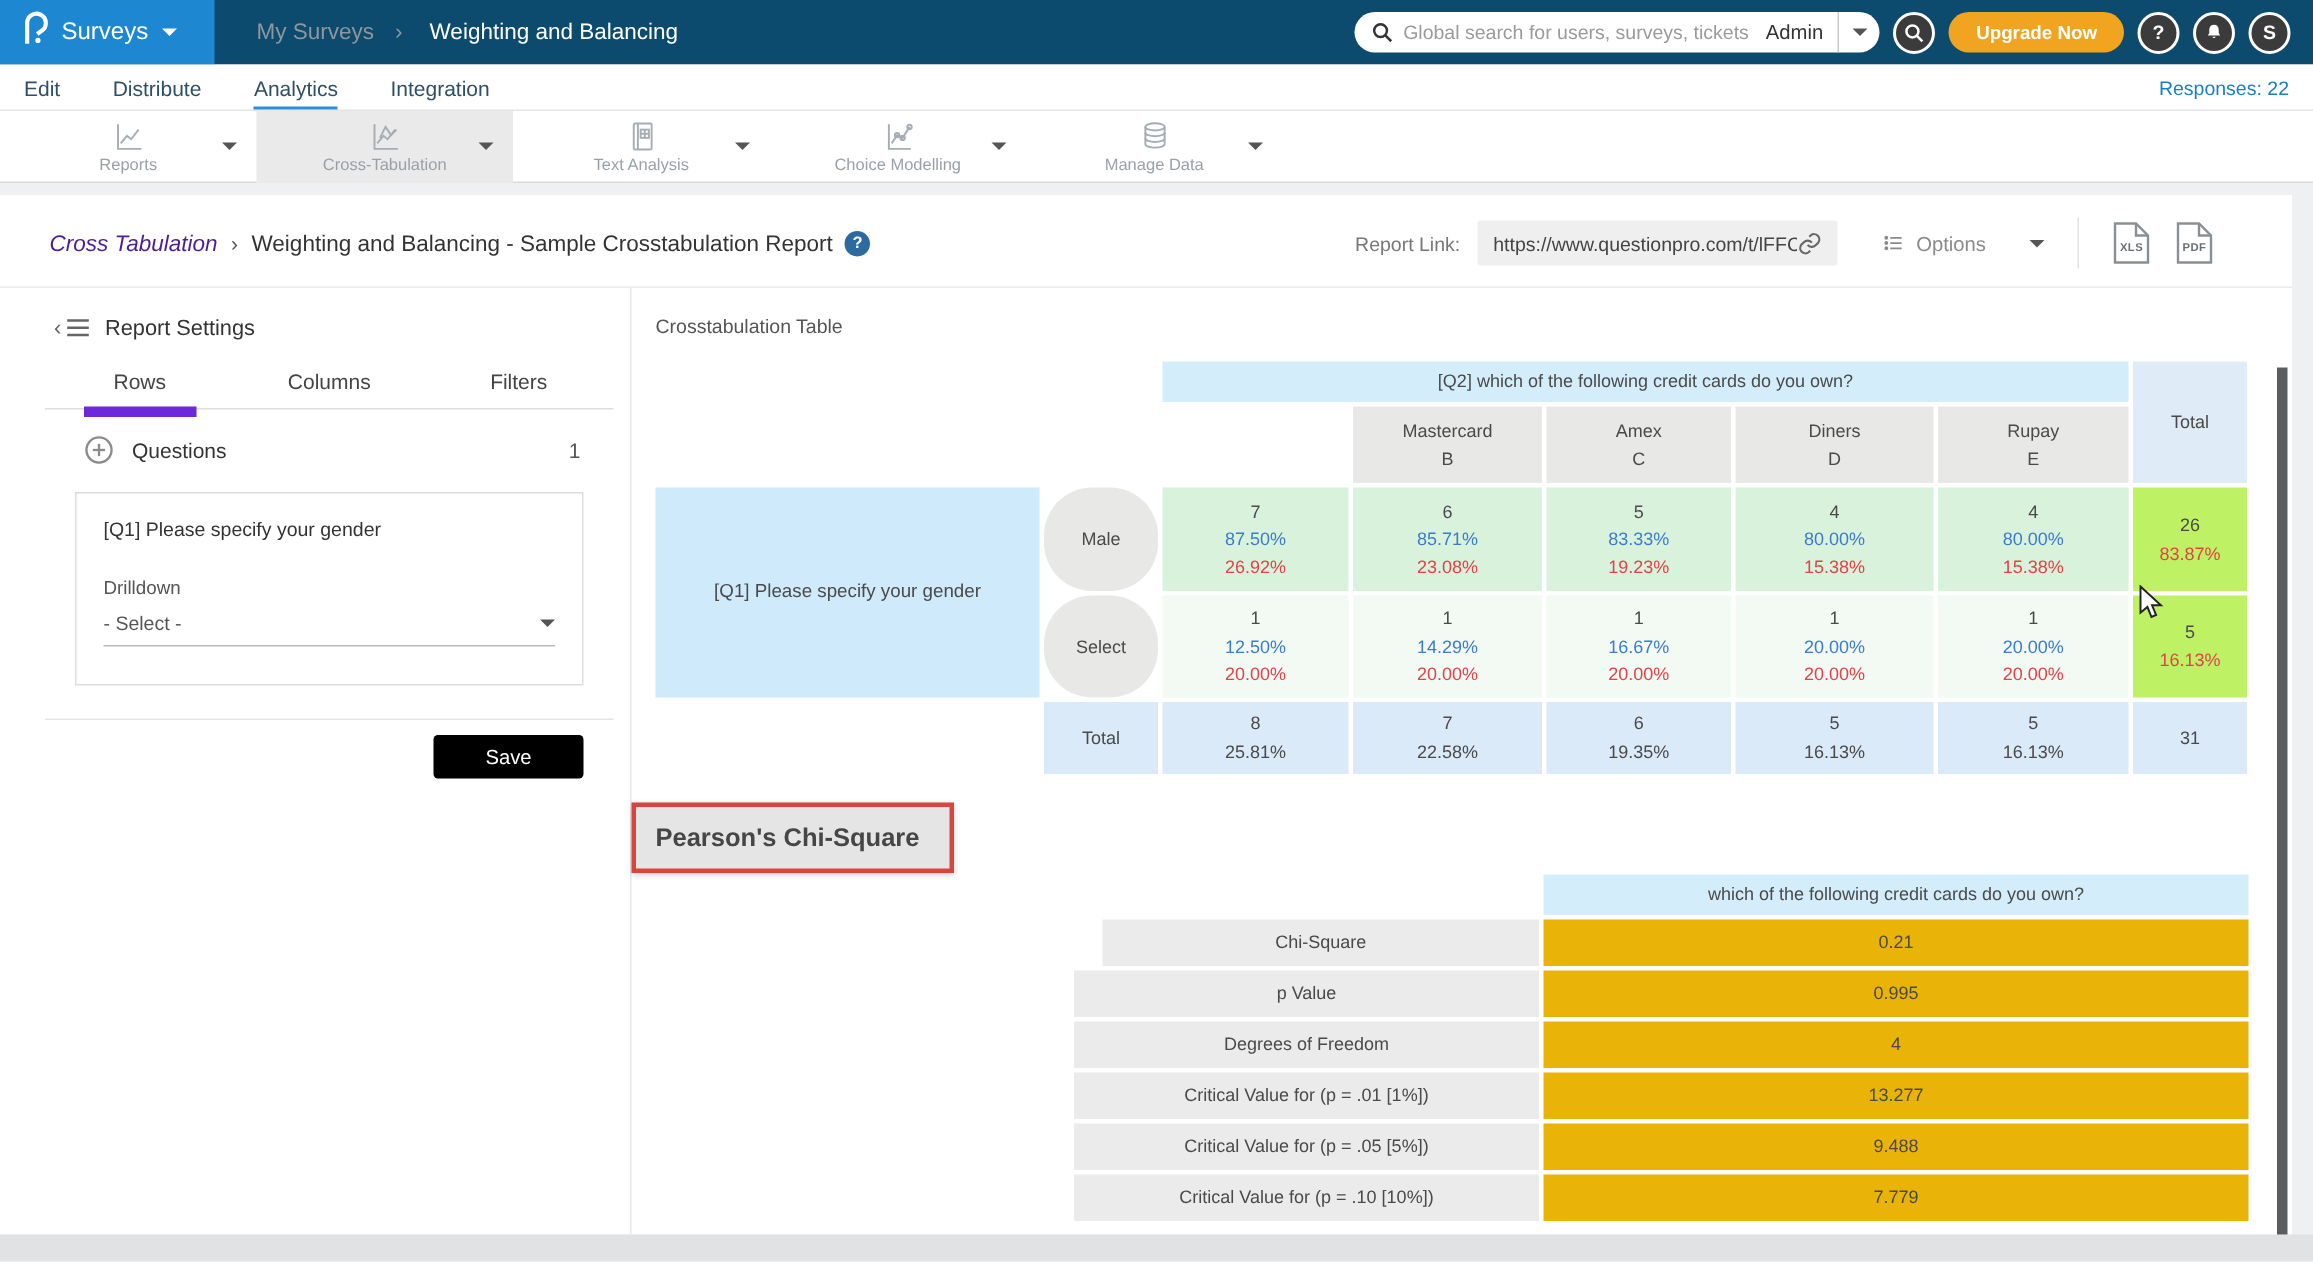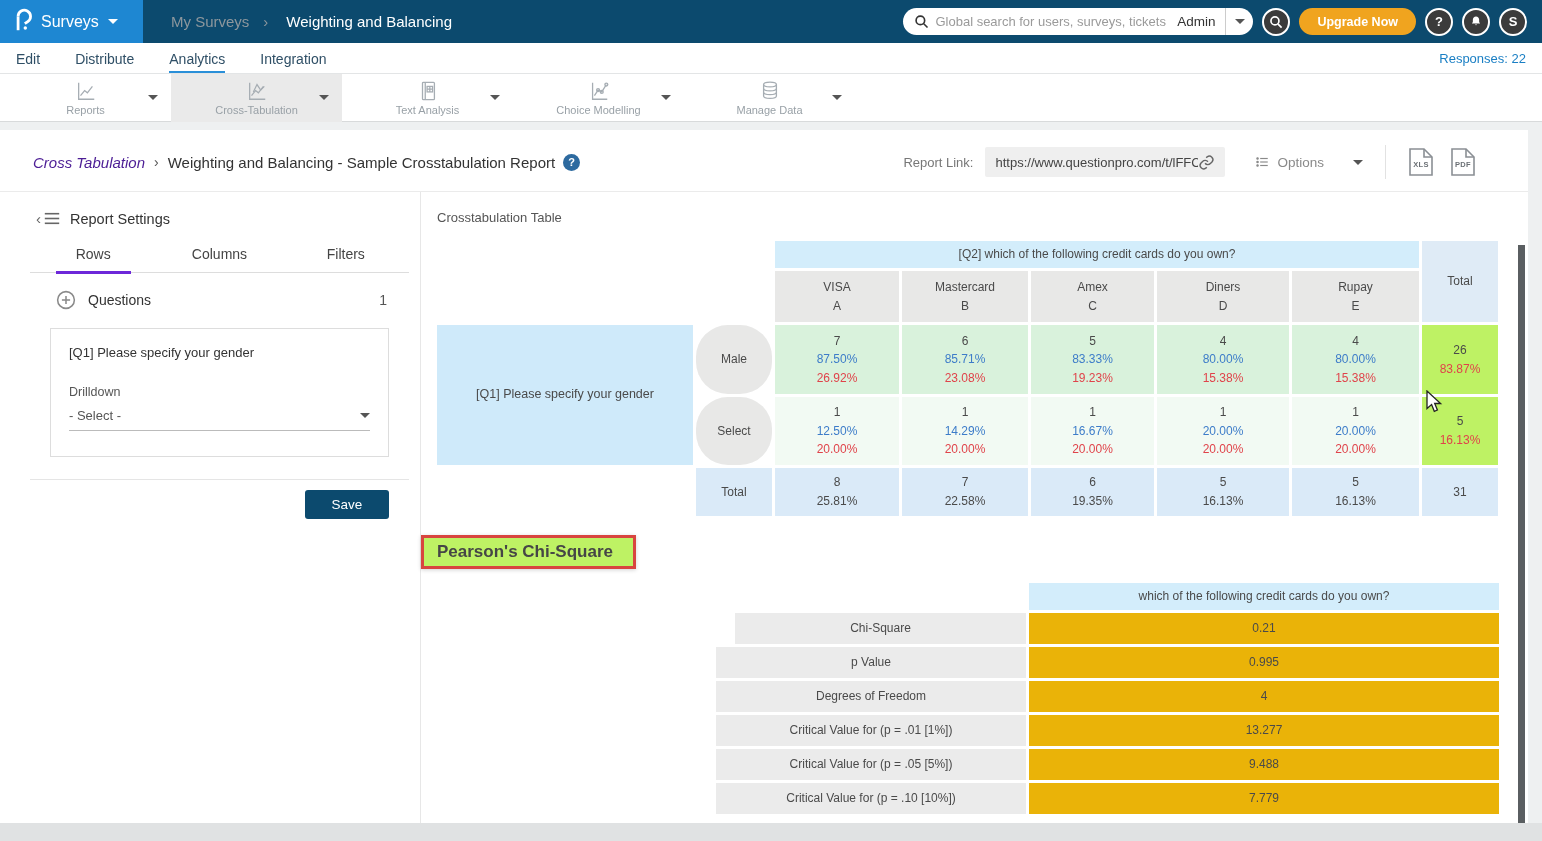--- a/index.html
+++ b/index.html
@@ -58,51 +58,51 @@
   .file-btn .flabel { position:absolute; left:0; right:0; top:13px; text-align:center; font-size:7.5px; font-weight:bold; color:#6b7075; letter-spacing:.3px; }
   .head-divider { position:absolute; top:61px; left:0; right:0; height:1px; background:#ebebeb; }
 
   
   .panel { position:absolute; top:62px; left:0; width:421px; bottom:0; border-right:1px solid #e7e7e7; }
   .panel-head { position:absolute; top:18px; left:36px; display:flex; align-items:center; gap:10px; }
   .panel-head .collapse { color:#666; font-size:15px; display:flex; align-items:center; gap:3px; cursor:pointer; }
   .panel-title { font-size:14.5px; color:#333; }
   .tabs { position:absolute; top:54px; left:30px; right:11px; display:flex; border-bottom:1px solid #ddd; }
   .tab { flex:1; text-align:center; font-size:14px; color:#444; padding-bottom:10px; cursor:pointer; }
-  .tab.active span { border-bottom:3px solid #6d28d9; padding:0 20px 9px 20px; }
+  .tab.active span { border-bottom:7px solid #6d28d9; padding:0 20px 9px 20px; }
   .q-row { position:absolute; top:98px; left:56px; right:33px; display:flex; align-items:center; gap:12px; }
   .q-label { font-size:14px; color:#333; }
   .q-count { margin-left:auto; font-size:14px; color:#555; }
   .q-card { position:absolute; top:136px; left:50px; width:339px; height:129px; border:1px solid #ddd; padding:16px 18px; cursor:pointer; }
   .q-text { font-size:13px; color:#333; }
   .dd-label { font-size:12.5px; color:#555; margin-top:25px; }
   .dd-select { margin-top:9px; display:flex; align-items:center; border-bottom:1px solid #bbb; padding-bottom:7px; cursor:pointer; }
   .dd-select .ph { font-size:13px; color:#555; flex:1; }
   .panel-div { position:absolute; top:287px; left:30px; right:11px; height:1px; background:#e5e5e5; }
-  .save-btn { position:absolute; top:298px; right:31px; width:84px; height:29px; background:#0c4a6e; border-radius:3px; color:#fff; font-size:13.5px; display:flex; align-items:center; justify-content:center; cursor:pointer; }
+  .save-btn { position:absolute; top:298px; right:31px; width:100px; height:29px; background:#000000; border-radius:3px; color:#fff; font-size:13.5px; display:flex; align-items:center; justify-content:center; cursor:pointer; }
 
   
   .section-title { position:absolute; left:437px; top:80px; font-size:13px; color:#555; }
   .ct-grid { position:absolute; left:437px; top:111px; display:grid; grid-template-columns:256px 76px 124px 126px 123px 132px 127px 76px; grid-template-rows:27px 51px 69px 68px 48px; gap:3px; }
   .ct-cell { display:flex; flex-direction:column; align-items:center; justify-content:center; font-size:12px; color:#4a4a4a; line-height:1.55; text-align:center; }
   .q2head { background:#d3edfb; }
   .head { background:#e8e8e7; }
   .totalhead { background:#dfebf6; }
   .qlabel { background:#cfeafa; font-size:12.5px; }
   .rowhead { background:#e8e8e7;border-radius:32px; }
   .green { background:#d9f2dc; }
   .lgreen { background:#f2faf3; }
   .totcol { background:#bef264; }
   .totrow { background:#daeaf8; }
   .cnt { color:#4a4a4a; }
   .pblue { color:#3d7cc9; }
   .pred { color:#e0434a; }
 
   
-  .pearson-box { position:absolute; left:421px; top:405px; width:215px; height:34px; background:#bef264; border:3px solid #d8453f; box-shadow:0 1px 4px rgba(0,0,0,.18); display:flex; align-items:center; padding-left:13px; }
+  .pearson-box { position:absolute; left:421px; top:405px; width:215px; height:47px; background:#e5e5e5; border:3px solid #d8453f; box-shadow:0 1px 4px rgba(0,0,0,.18); display:flex; align-items:center; padding-left:13px; }
   .pearson-title { font-size:17px; font-weight:bold; color:#464646; }
   .chi-grid { position:absolute; left:437px; top:453px; display:grid; grid-template-columns:276px 310px 470px; grid-template-rows:27px 31px 31px 31px 31px 31px 31px; gap:3px; }
   .chihead { background:#d3edfb; }
   .chileft { background:#d3effb; font-size:12.5px; }
   .chilabel { background:#ebebeb; }
   .chival { background:#eab308; }
 
   
   .footer { position:absolute; bottom:0; left:0; right:0; height:18px; background:#e0e2e3; }
   .scroll-thumb { position:absolute; right:17px; top:245px; width:7px; height:578px; background:#5a5e61; cursor:pointer; }
@@ -298,24 +298,20 @@
     </div>
     <div class="panel-div"></div>
     <div class="save-btn">Save</div>
   </div>
 
   <div class="section-title">Crosstabulation Table</div>
   <div class="ct-grid">
     <div class="ct-cell q2head" style="grid-area:1/3/2/8">[Q2] which of the following credit cards do you own?</div>
     <div class="ct-cell totalhead" style="grid-area:1/8/3/9">Total</div>
     <div class="ct-cell qlabel" style="grid-area:3/1/5/2">[Q1] Please specify your gender</div>
-  <div class="ct-cell head" style="grid-area: 2 / 3;">
-        <div>VISA</div>
-        <div>A</div>
-      </div>
       <div class="ct-cell head" style="grid-area: 2 / 4;">
         <div>Mastercard</div>
         <div>B</div>
       </div>
       <div class="ct-cell head" style="grid-area: 2 / 5;">
         <div>Amex</div>
         <div>C</div>
       </div>
       <div class="ct-cell head" style="grid-area: 2 / 6;">
         <div>Diners</div>

